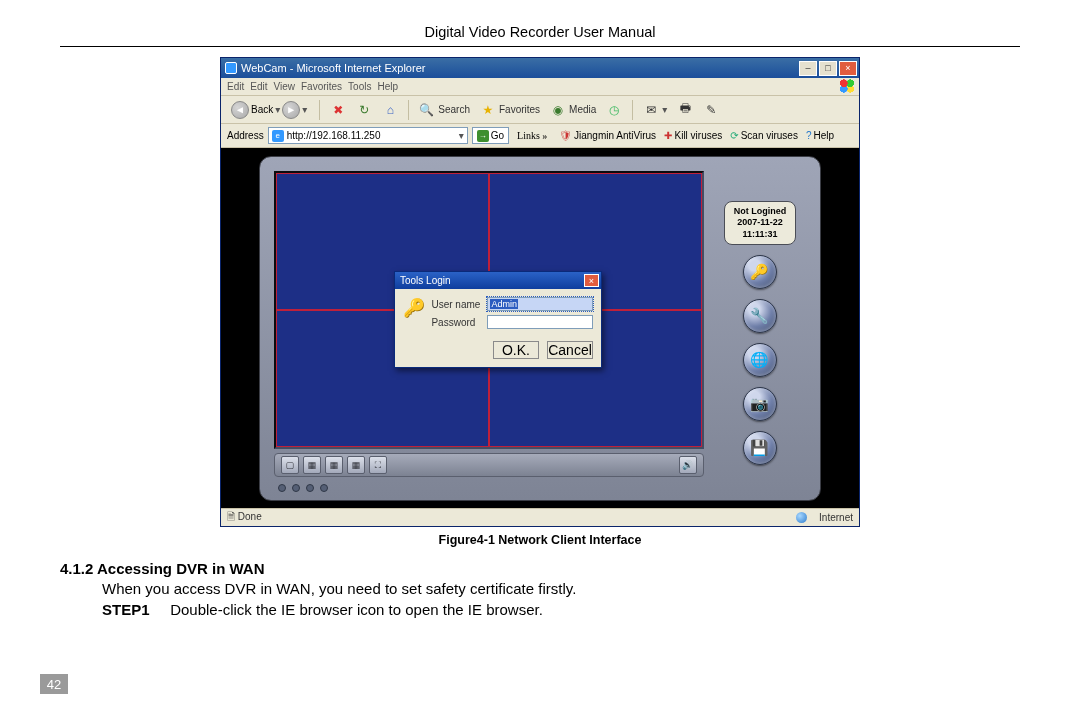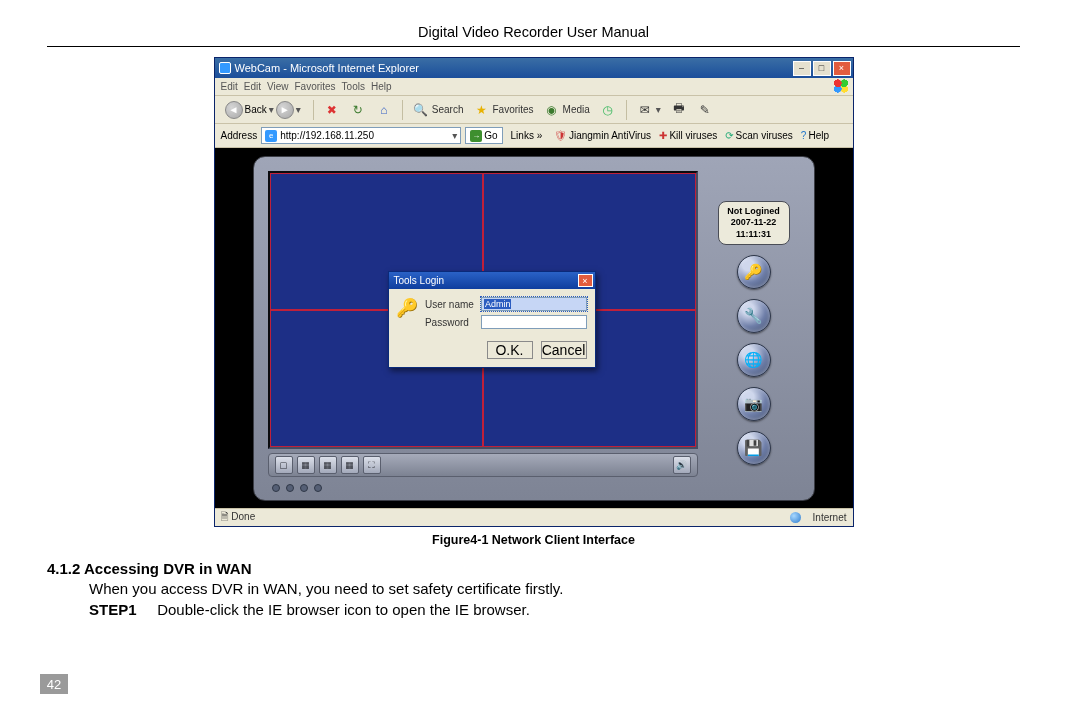--- a/index.html
+++ b/index.html
@@ -9,21 +9,21 @@
     width: 1080px;
     height: 720px;
     position: relative;
     font-size: 14px;
     color: #000;
   }
 
   .page {
     width: 1080px;
     height: 720px;
-    padding: 24px 60px 24px 47px;
+    padding: 24px 60px 24px 60px;
     position: relative;
   }
 
   .header-title {
     text-align: center;
     font-size: 14.5px;
     padding-bottom: 6px;
     border-bottom: 1.5px solid #000;
     margin-bottom: 10px;
   }
@@ -414,21 +414,21 @@
         <span>Address</span>
         <div class="addr-input">
           <span class="e-icon">e</span>
           <span>http://192.168.11.250</span>
           <span style="margin-left:auto;color:#555;">▾</span>
         </div>
         <div class="go-btn">
             <span class="g">→</span>
             <span>Go</span>
           </div>
-        <span style="margin-left:4px;">Links  »</span>
+        <span style="margin-left:4px;font-family:Liberation Serif, serif;">Links  »</span>
         <div class="link-group">
           <div class="link-item">
               <span style="color:#c33;">🛡</span>
               <span>Jiangmin AntiVirus</span>
             </div>
           <div class="link-item">
               <span style="color:#c33;">✚</span>
               <span>Kill viruses</span>
             </div>
           <div class="link-item">

